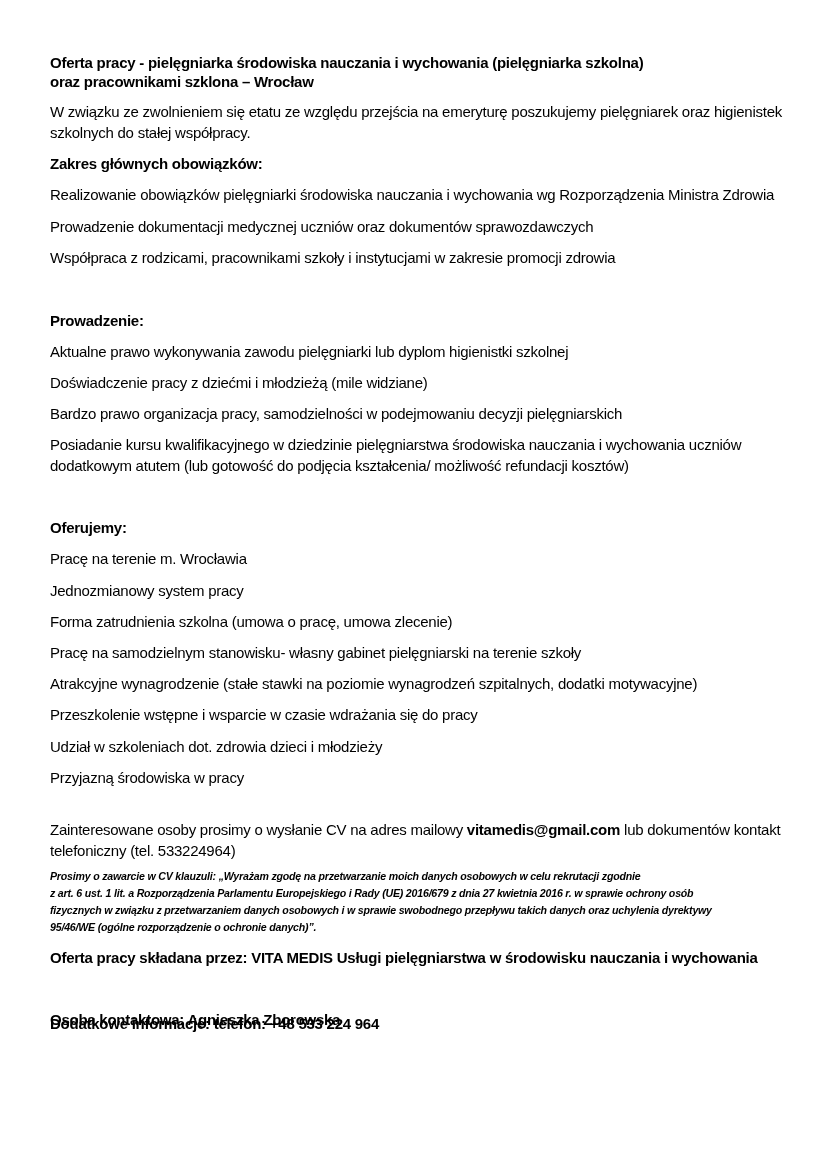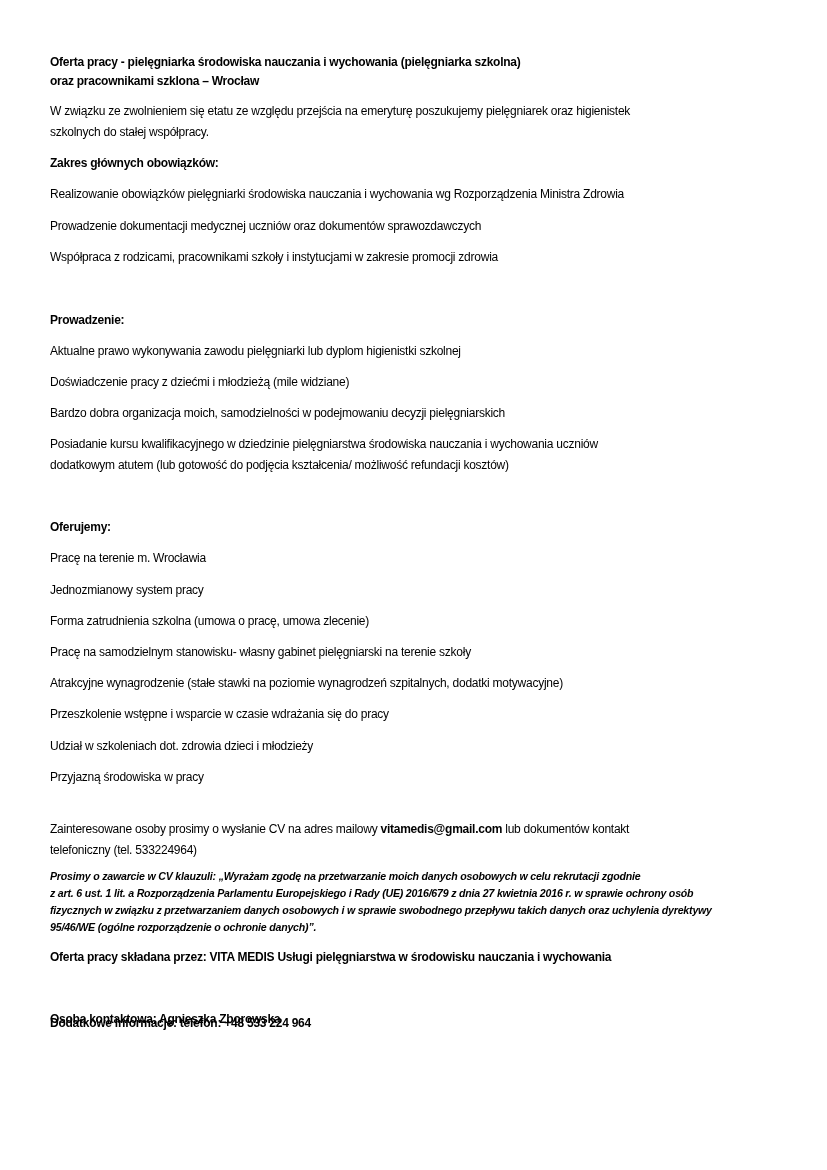--- a/index.html
+++ b/index.html
@@ -1,19 +1,19 @@
 <!DOCTYPE html>
 <html><head>
 <meta charset="utf-8">
 <style>
   html, body { margin: 0; padding: 0; background: #ffffff; }
   body { width: 827px; height: 1170px; position: relative; overflow: hidden;
          font-family: "Liberation Sans", "DejaVu Sans", sans-serif; color: #000; }
   .page { position: absolute; left: 50px; top: 52px; width: 740px; }
-  .p { position: absolute; left: 0; font-size: 12px; line-height: 21px; letter-spacing: -0.25px; white-space: nowrap; }
+  .p { position: absolute; left: 0; font-size: 15px; line-height: 21px; letter-spacing: -0.25px; white-space: nowrap; }
   .b { font-weight: bold; }
   .small { position: absolute; left: 0; font-size: 10.6px; line-height: 17px; font-style: italic; letter-spacing: -0.2px; white-space: nowrap; font-weight: bold; }
 </style>
 </head>
 <body>
 
 <div class="page">
   <div class="p b" style="top:0px">Oferta pracy - pielęgniarka środowiska nauczania i wychowania (pielęgniarka szkolna)</div>
   <div class="p b" style="top:19px">oraz pracownikami szklona  – Wrocław</div>
 
@@ -21,21 +21,21 @@
   <div class="p" style="top:70px">szkolnych do stałej współpracy.</div>
 
   <div class="p b" style="top:101px">Zakres głównych obowiązków:</div>
   <div class="p" style="top:132px">Realizowanie obowiązków pielęgniarki środowiska nauczania i wychowania wg Rozporządzenia Ministra Zdrowia</div>
   <div class="p" style="top:164px">Prowadzenie dokumentacji medycznej uczniów oraz dokumentów sprawozdawczych</div>
   <div class="p" style="top:195px">Współpraca z rodzicami, pracownikami szkoły i instytucjami w zakresie promocji zdrowia</div>
 
   <div class="p b" style="top:258px">Prowadzenie:</div>
   <div class="p" style="top:289px">Aktualne prawo wykonywania zawodu pielęgniarki lub dyplom higienistki szkolnej</div>
   <div class="p" style="top:320px">Doświadczenie pracy z dziećmi i młodzieżą (mile widziane)</div>
-  <div class="p" style="top:351px">Bardzo dobra organizacja moich, samodzielności w podejmowaniu decyzji pielęgniarskich</div>
+  <div class="p" style="top:351px">Bardzo prawo organizacja pracy, samodzielności w podejmowaniu decyzji pielęgniarskich</div>
   <div class="p" style="top:382px">Posiadanie kursu kwalifikacyjnego w dziedzinie pielęgniarstwa środowiska nauczania i wychowania uczniów</div>
   <div class="p" style="top:403px">dodatkowym atutem (lub gotowość do podjęcia kształcenia/ możliwość refundacji kosztów)</div>
 
   <div class="p b" style="top:465px">Oferujemy:</div>
   <div class="p" style="top:496px">Pracę na terenie m. Wrocławia</div>
   <div class="p" style="top:528px">Jednozmianowy system pracy</div>
   <div class="p" style="top:559px">Forma zatrudnienia szkolna (umowa o pracę, umowa zlecenie)</div>
   <div class="p" style="top:590px">Pracę na samodzielnym stanowisku- własny gabinet pielęgniarski na terenie szkoły</div>
   <div class="p" style="top:621px">Atrakcyjne wynagrodzenie (stałe stawki na poziomie wynagrodzeń szpitalnych, dodatki motywacyjne)</div>
   <div class="p" style="top:652px">Przeszkolenie wstępne i wsparcie w czasie wdrażania się do pracy</div>

